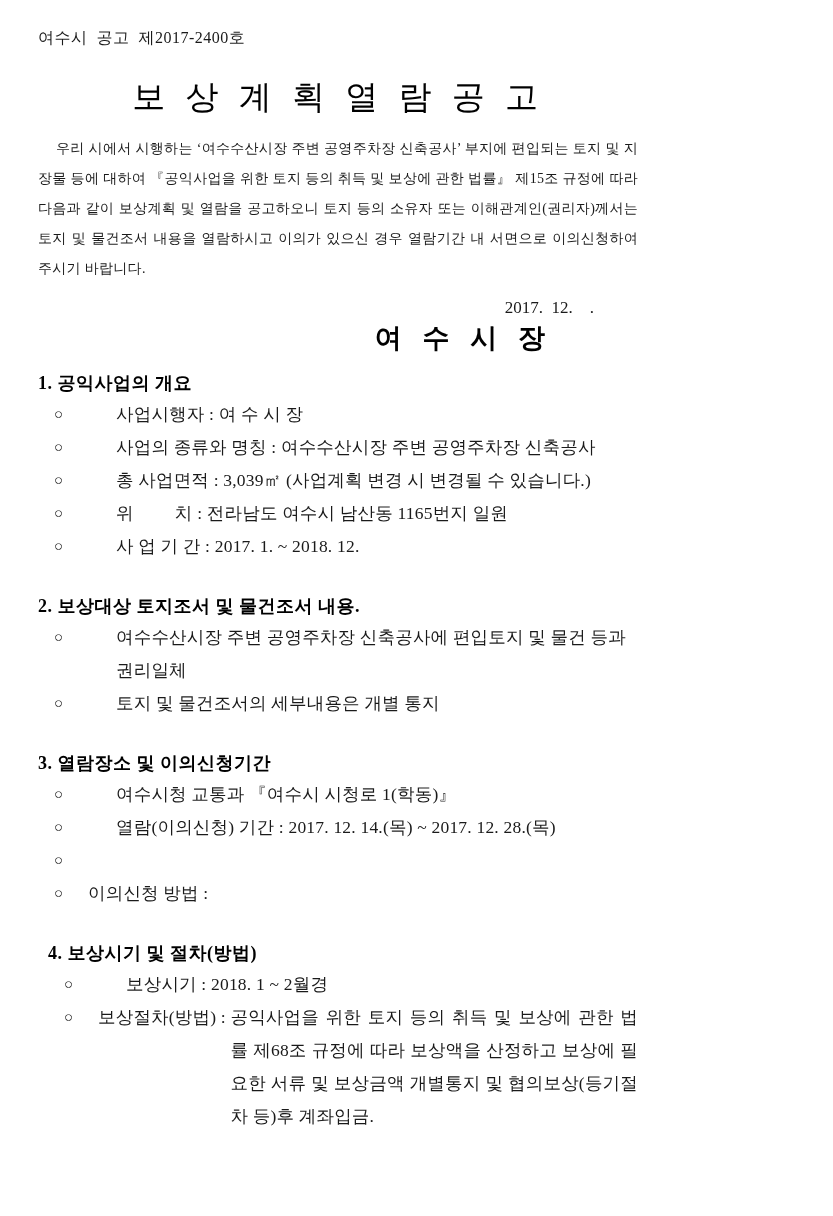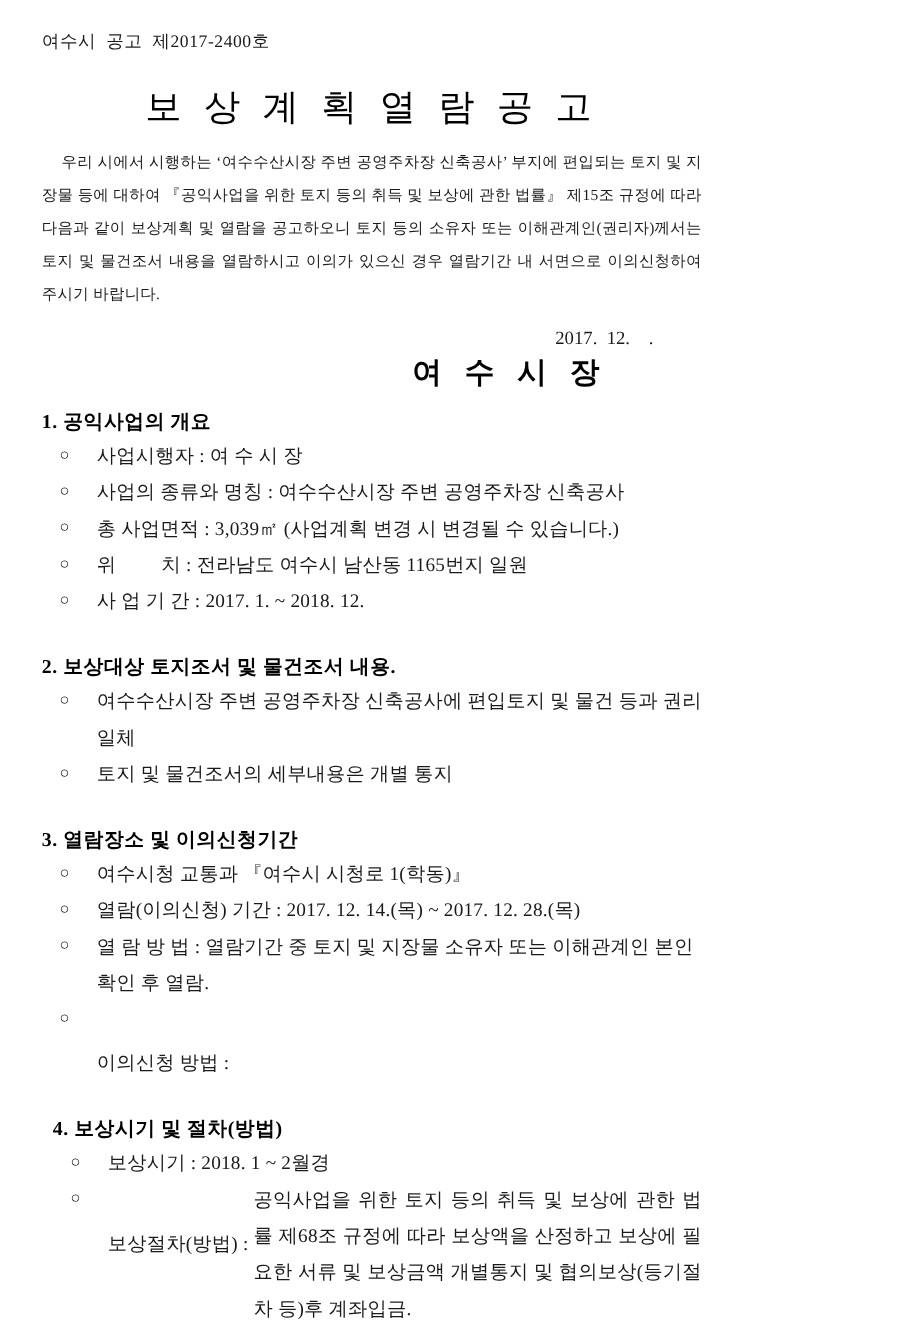--- a/index.html
+++ b/index.html
@@ -76,22 +76,22 @@
     font-size: 17.5px;
     line-height: 33px;
     letter-spacing: 0.2px;
   }
   .bullet {
     flex: 0 0 34px;
     width: 34px;
     font-size: 15px;
     line-height: 33px;
   }
-  .item-text { white-space: pre-wrap; }
-  .item-label { white-space: pre; margin-top: 40px; }
+  .item-text { white-space: pre-wrap; margin-left: 28px; }
+  .item-label { white-space: pre; }
   .item-body {
     flex: 1;
     text-align: justify;
     word-break: break-all;
     line-height: 33px;
   }
 </style>
 </head>
 <body>
 
@@ -153,21 +153,20 @@
       <div class="item">
         <span class="bullet">○</span>
         <span class="item-text">여수시청 교통과 『여수시 시청로 1(학동)』</span>
       </div>
       <div class="item">
         <span class="bullet">○</span>
         <span class="item-text">열람(이의신청) 기간 : 2017. 12. 14.(목) ~ 2017. 12. 28.(목)</span>
       </div>
       <div class="item">
         <span class="bullet">○</span>
-        <span class="item-text">열 람 방 법 : 열람기간 중 토지 및 지장물 소유자 또는 이해관계인 본인확인 후 열람.</span>
       </div>
       <div class="item">
         <span class="bullet">○</span>
         <span class="item-label">이의신청 방법 : </span>
       </div>
     </div>
   </div>
 
   <div class="section section-indent">
     <div class="section-heading">4. 보상시기 및 절차(방법)</div>

